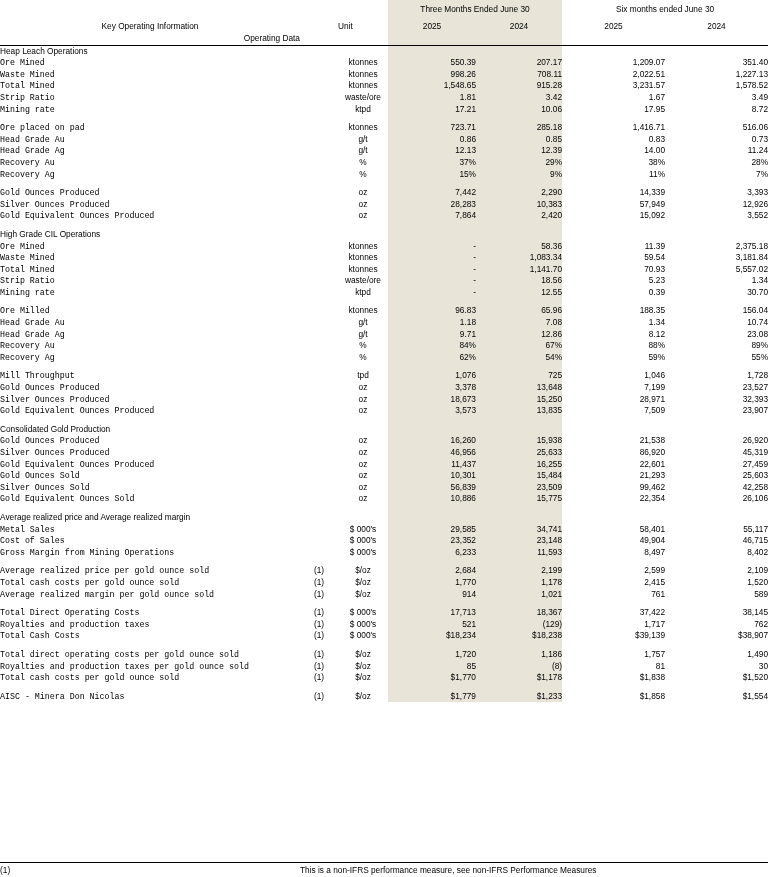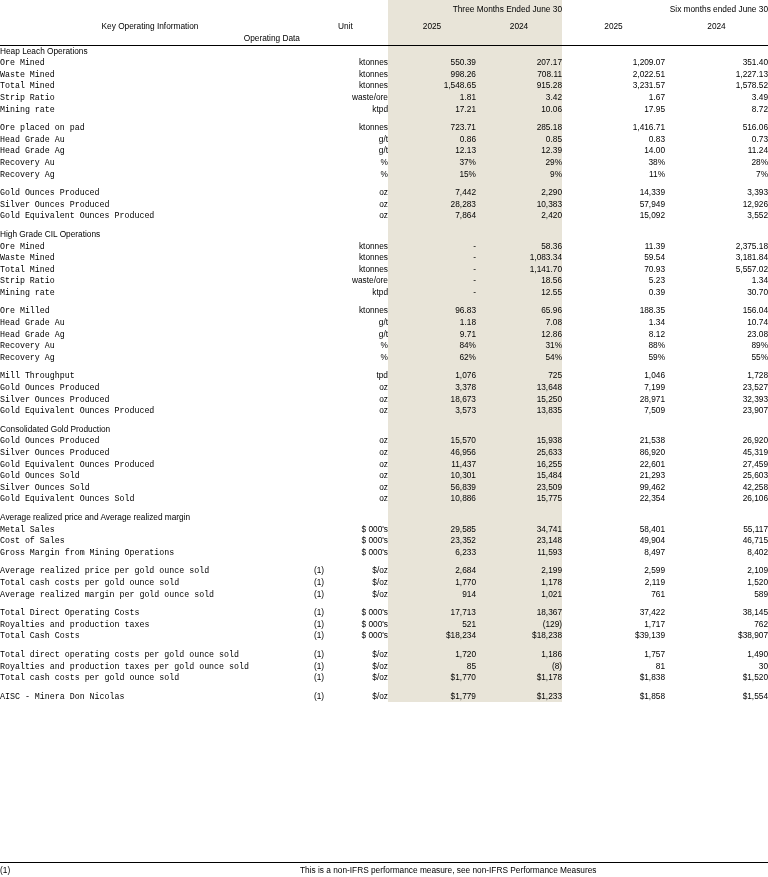--- a/index.html
+++ b/index.html
@@ -34,38 +34,38 @@
   col.c-q24{width:86px;}
   col.c-h25{width:103px;}
   col.c-h24{width:103px;}
 
   
   .shade{background:#e8e4d8;}
 
   .lbl{padding-left:26px;font-family:Liberation Mono, monospace;}
   .num{text-align:right;padding-right:18px;}
   .num-h{text-align:right;padding-right:14px;}
-  .unit{text-align:right;}
+  .unit{text-align:center;}
   .note{text-align:center;}
 
   .hdr-title{
     font-weight:bold;
     font-size:11.5px;
     padding-left:6px;
     color:#000;
     text-align:center;
   }
   .hdr-sub{
     font-weight:bold;
     font-size:10px;
     padding-left:26px;
     text-align:right;
   }
   .hdr-group{
-    text-align:right;
+    text-align:center;
     font-weight:bold;
     font-size:8.6px;
   }
   .hdr-year{
     text-align:right;
     padding-right:18px;
     font-weight:bold;
     font-size:8.4px;
   }
   .hdr-year-h{
@@ -377,21 +377,21 @@
           <td class="num shade">9.71</td>
           <td class="num shade">12.86</td>
           <td class="num-h">8.12</td>
           <td class="num-h">23.08</td>
         </tr>
         <tr>
           <td class="lbl">Recovery Au</td>
           <td class="note"></td>
           <td class="unit">%</td>
           <td class="num shade">84%</td>
-          <td class="num shade">31%</td>
+          <td class="num shade">67%</td>
           <td class="num-h">88%</td>
           <td class="num-h">89%</td>
         </tr>
         <tr>
           <td class="lbl">Recovery Ag</td>
           <td class="note"></td>
           <td class="unit">%</td>
           <td class="num shade">62%</td>
           <td class="num shade">54%</td>
           <td class="num-h">59%</td>
@@ -457,21 +457,21 @@
           <td></td>
           <td class="shade"></td>
           <td class="shade"></td>
           <td></td>
           <td></td>
         </tr>
         <tr>
           <td class="lbl">Gold Ounces Produced</td>
           <td class="note"></td>
           <td class="unit">oz</td>
-          <td class="num shade">15,570</td>
+          <td class="num shade">16,260</td>
           <td class="num shade">15,938</td>
           <td class="num-h">21,538</td>
           <td class="num-h">26,920</td>
         </tr>
         <tr>
           <td class="lbl">Silver Ounces Produced</td>
           <td class="note"></td>
           <td class="unit">oz</td>
           <td class="num shade">46,956</td>
           <td class="num shade">25,633</td>
@@ -576,21 +576,21 @@
           <td class="num shade">2,199</td>
           <td class="num-h">2,599</td>
           <td class="num-h">2,109</td>
         </tr>
         <tr>
           <td class="lbl">Total cash costs per gold ounce sold</td>
           <td class="note">(1)</td>
           <td class="unit">$/oz</td>
           <td class="num shade">1,770</td>
           <td class="num shade">1,178</td>
-          <td class="num-h">2,119</td>
+          <td class="num-h">2,415</td>
           <td class="num-h">1,520</td>
         </tr>
         <tr>
           <td class="lbl">Average realized margin per gold ounce sold</td>
           <td class="note">(1)</td>
           <td class="unit">$/oz</td>
           <td class="num shade">914</td>
           <td class="num shade">1,021</td>
           <td class="num-h">761</td>
           <td class="num-h">589</td>

